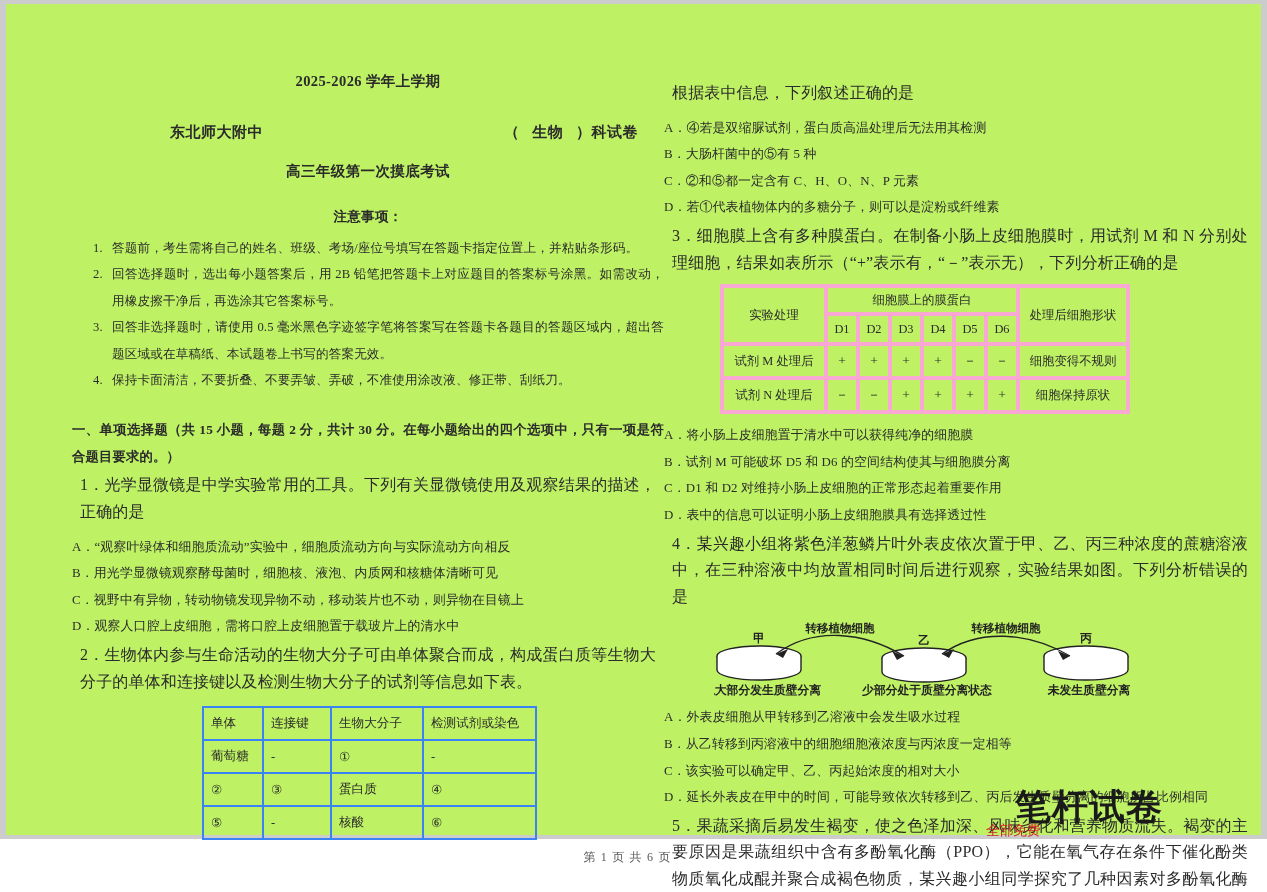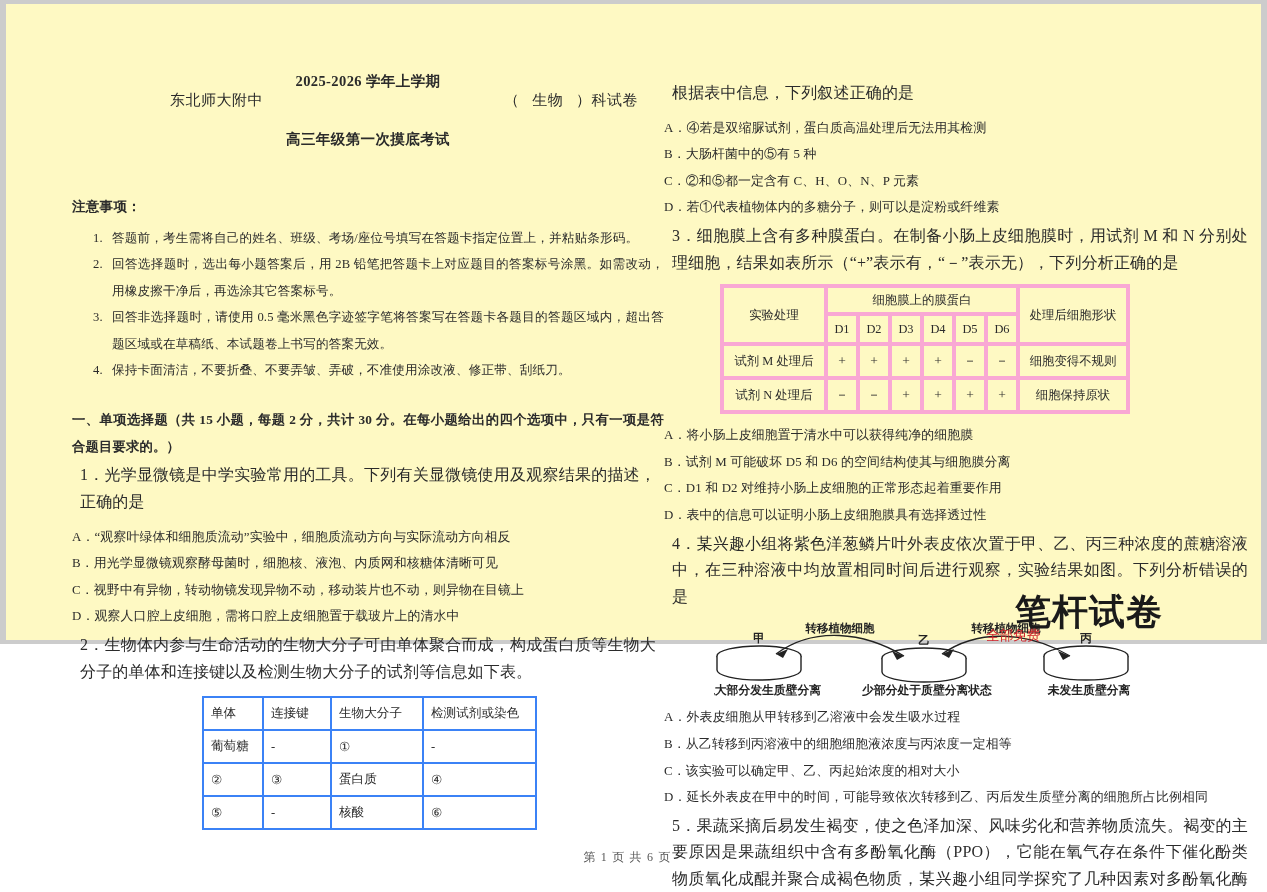--- a/index.html
+++ b/index.html
@@ -10,26 +10,26 @@
   body {
     width: 1267px; height: 892px;
     font-family: "Liberation Serif", "DejaVu Serif", serif;
     color: #2b2b2b;
     position: relative;
     overflow: hidden;
   }
   .page {
     position: absolute;
     left: 0; top: 0;
-    width: 1267px; height: 644px;
+    width: 1267px; height: 839px;
     border-left: 6px solid #cccccc;
     border-right: 6px solid #cccccc;
     border-top: 4px solid #cccccc;
     border-bottom: 4px solid #cccccc;
-    background: #fef9c3;
+    background: #bef264;
   }
   .cols {
     position: absolute;
     left: 0; top: 0;
     width: 1267px; height: 835px;
     display: flex;
     gap: 0px;
   }
   .col {
     width: 592px;
@@ -44,40 +44,42 @@
     text-align: center;
     font-size: 14.5px;
     font-weight: 700;
     margin-top: 68px;
     letter-spacing: .4px;
   }
   .hdr-school-row {
     display: flex;
     justify-content: space-between;
     align-items: flex-start;
+    margin-top: 32px;
     padding: 0 26px 0 98px;
     font-size: 15px;
-    font-weight: 400;
+    font-weight: 700;
   }
   .hdr-school { letter-spacing: .5px; }
   .hdr-subject { letter-spacing: .5px; white-space: pre; }
   .hdr-exam {
     text-align: center;
     font-size: 14.5px;
     font-weight: 700;
     margin-top: 20px;
     letter-spacing: .4px;
   }
 
   
   .notice-title {
-    margin-top: 49px;
+    margin-top: 27px;
     font-size: 13.5px;
     font-weight: 700;
     letter-spacing: .3px;
+    text-align: center;
   }
   ol.notices {
     margin: 9px 0 0 0;
     padding-left: 34px;
     font-size: 12.6px;
     line-height: 26.4px;
   }
   ol.notices li {
     margin-bottom: 0px;
     padding-left: 6px;

